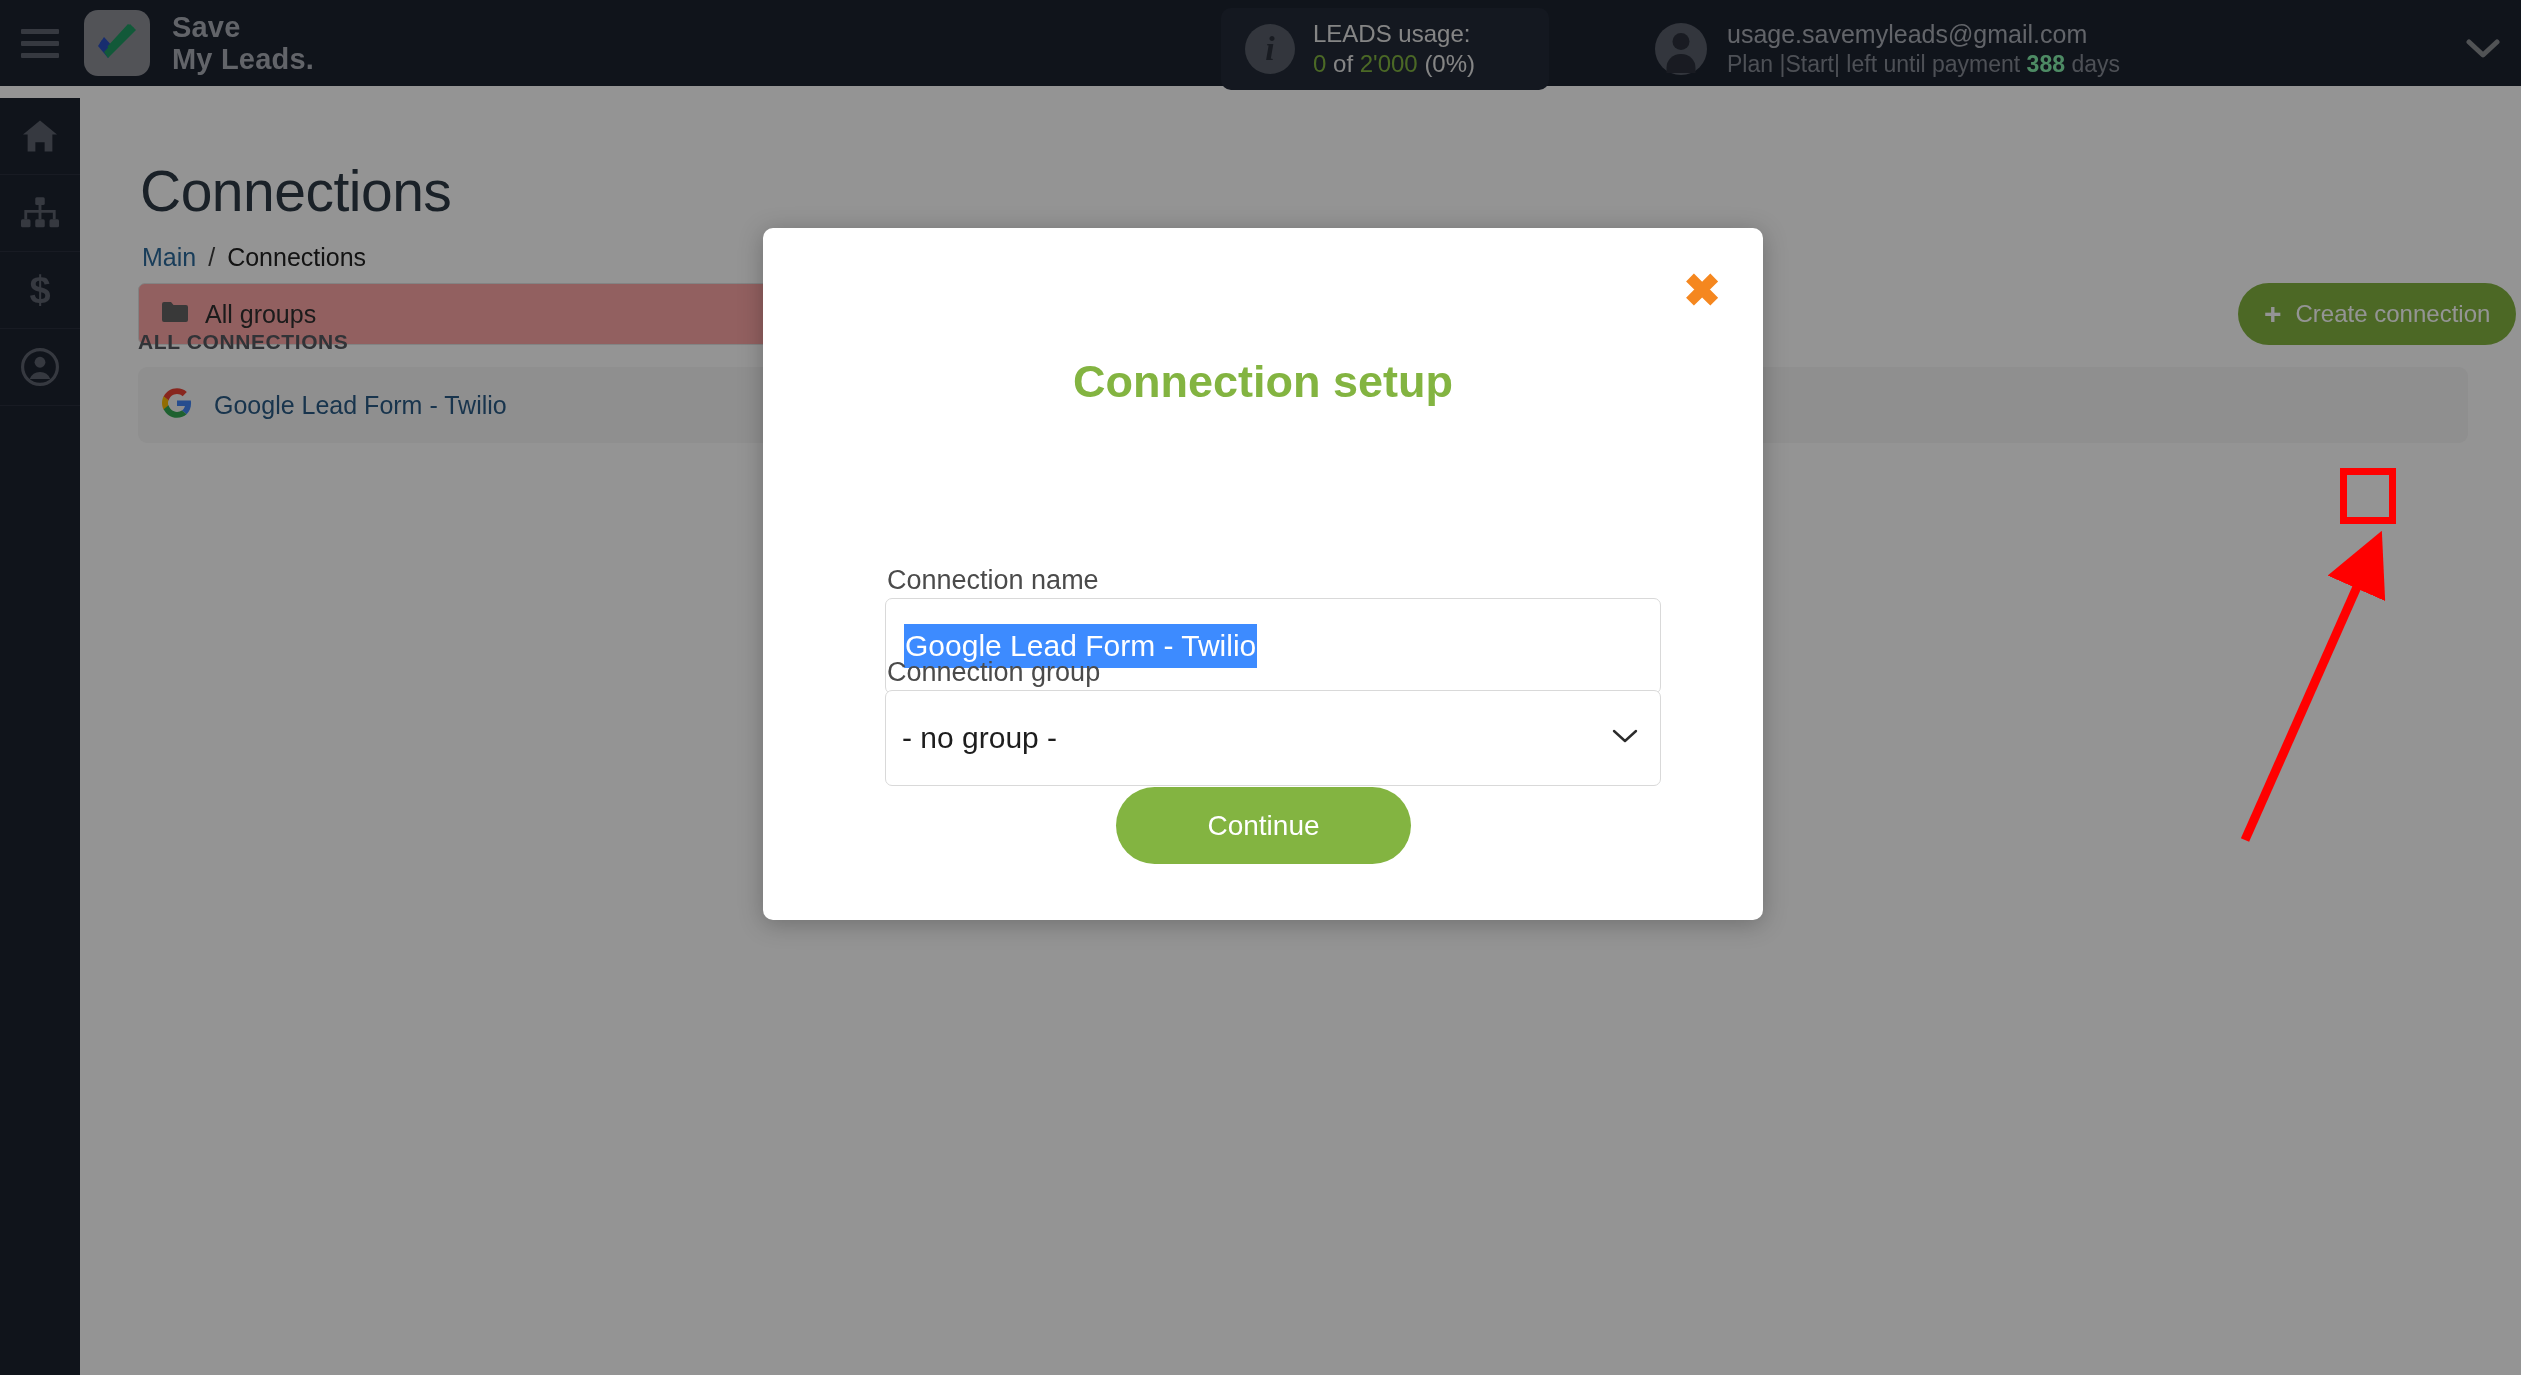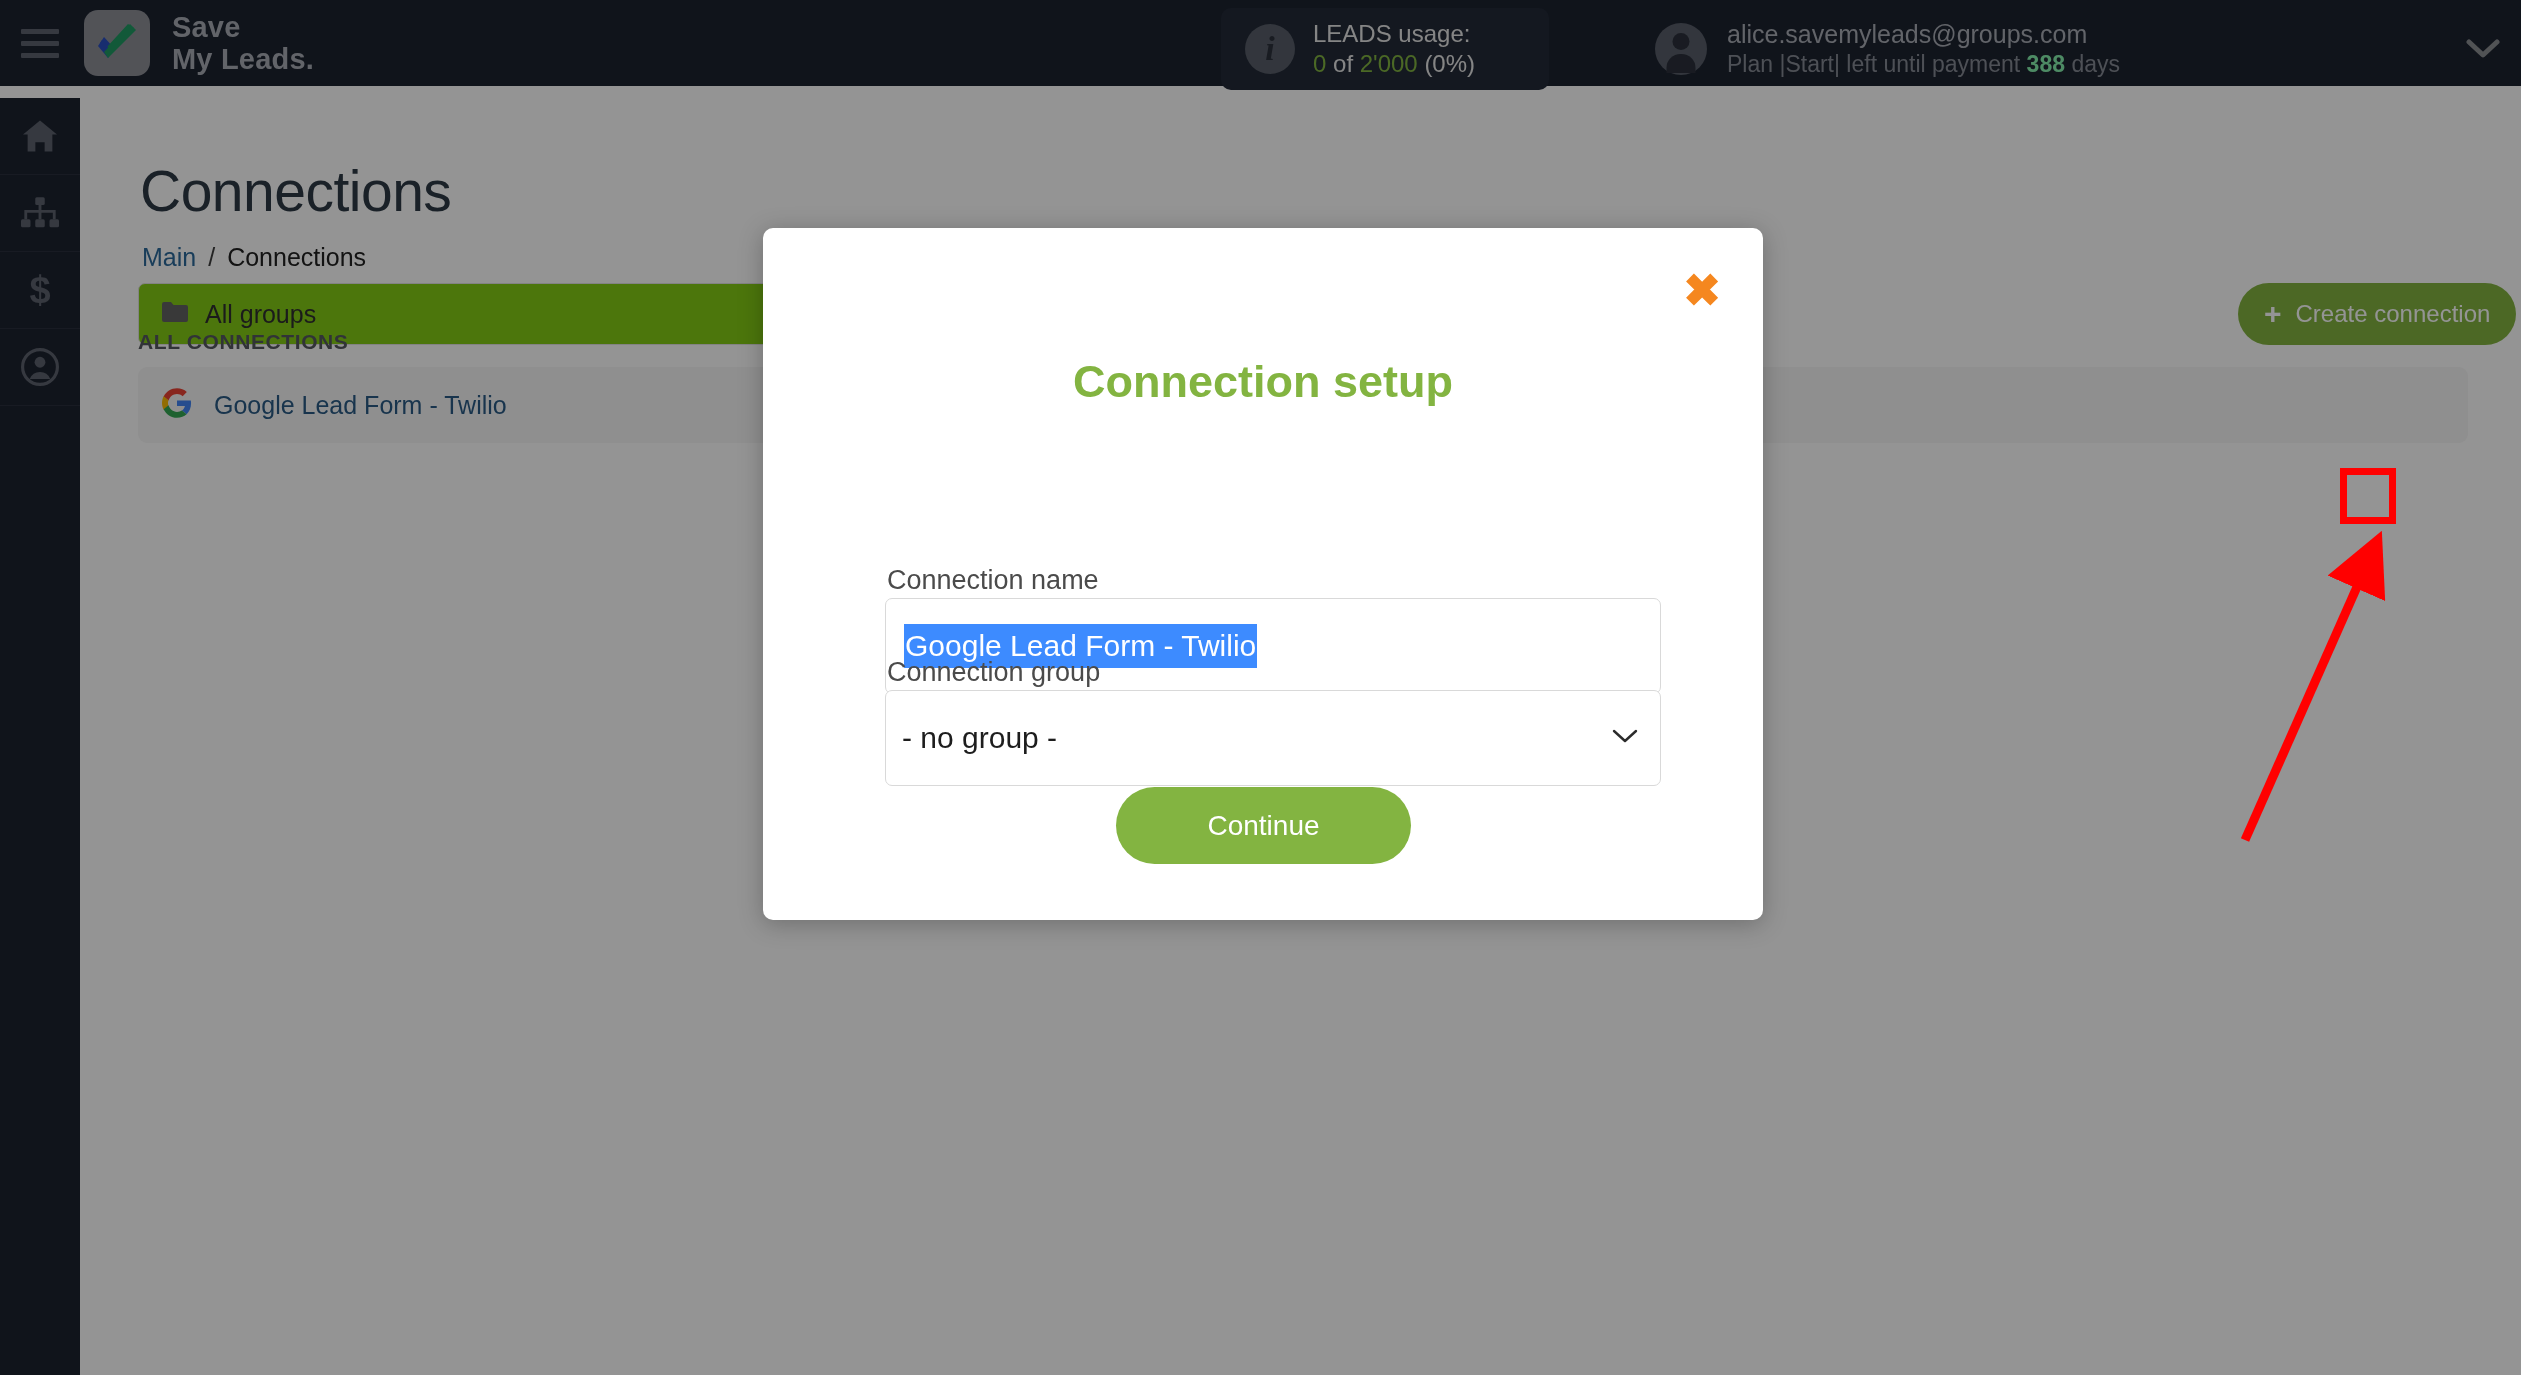--- a/index.html
+++ b/index.html
@@ -105,21 +105,21 @@
     position: absolute; left: 62px; top: 145px;
     font-size: 25px; display: flex; gap: 12px; align-items: baseline;
   }
   .crumb a { color: #2c6a9b; text-decoration: none; cursor: pointer; }
   .crumb .sep { color: #3d3d3d; }
   .crumb .cur { color: #222; }
 
   .groups-select {
     position: absolute; left: 58px; top: 185px;
     width: 700px; height: 62px;
-    background: #84cc16; border: 1px solid #e2e2e2; border-radius: 7px;
+    background: #fca5a5; border: 1px solid #e2e2e2; border-radius: 7px;
     display: flex; align-items: center; gap: 16px; padding: 0 22px;
     cursor: pointer;
   }
   .folder-ico { flex: 0 0 auto; }
   .groups-label { font-size: 25px; color: #303030; }
 
   .create-btn {
     position: absolute; left: 2158px; top: 185px;
     width: 195px; height: 62px;
     background: #83b441; border-radius: 32px;
@@ -337,21 +337,21 @@
           <span class="leads-it">of</span>
           <span class="leads-num">2'000</span>
           <span class="leads-it">(0%)</span>
         </div>
       </div>
     </div>
 
     <div class="account">
       <div class="avatar-circle"></div>
       <div class="acc-text">
-        <div class="acc-email">alice.savemyleads@groups.com</div>
+        <div class="acc-email">usage.savemyleads@gmail.com</div>
         <div class="acc-plan">
           <span>Plan |Start| left until payment</span>
           <b>388</b>
           <span>days</span>
         </div>
       </div>
     </div>
 
     <div class="acc-caret">
       <svg width="34" height="22" viewBox="0 0 34 22">

